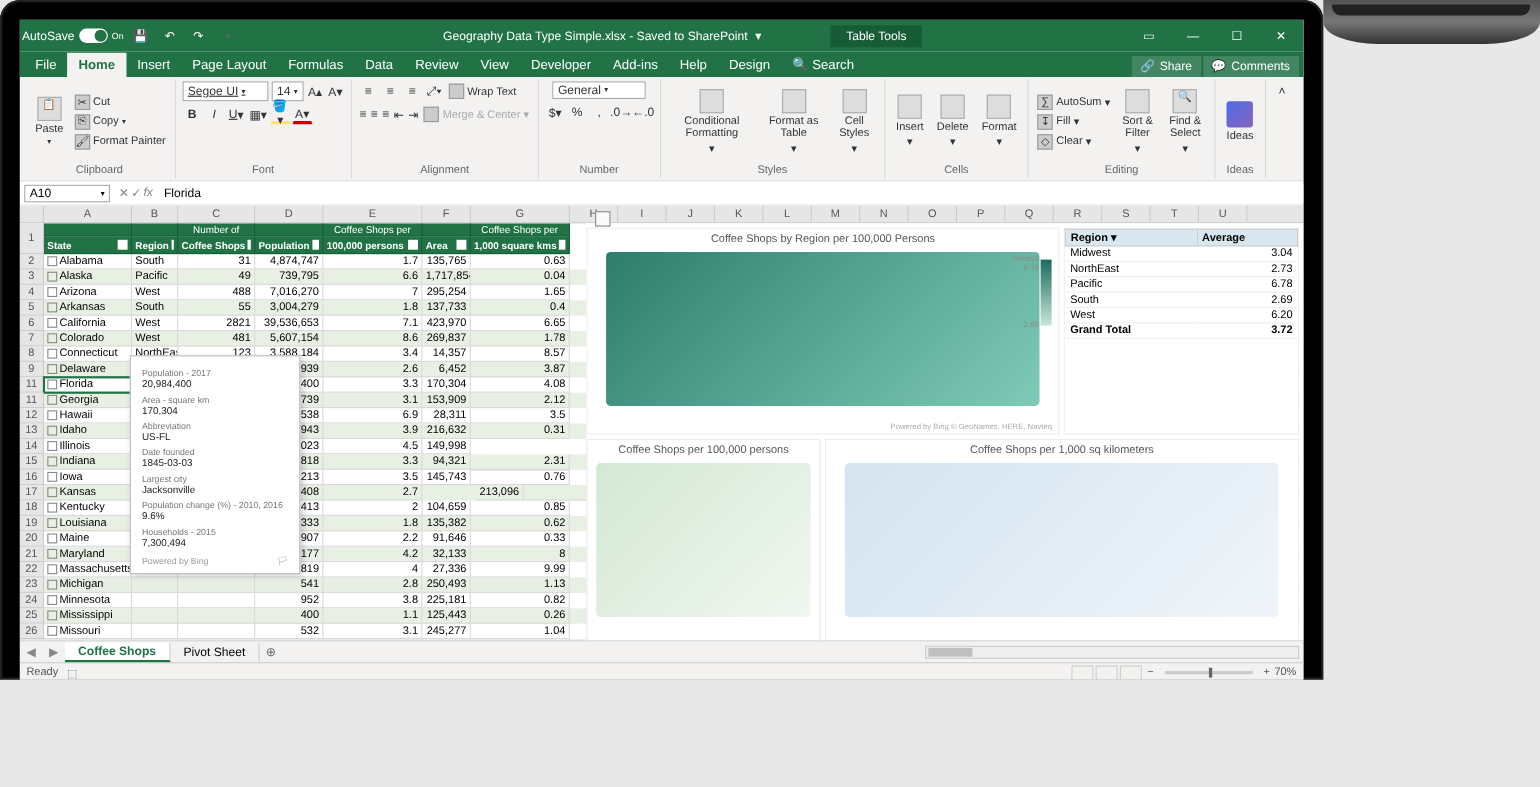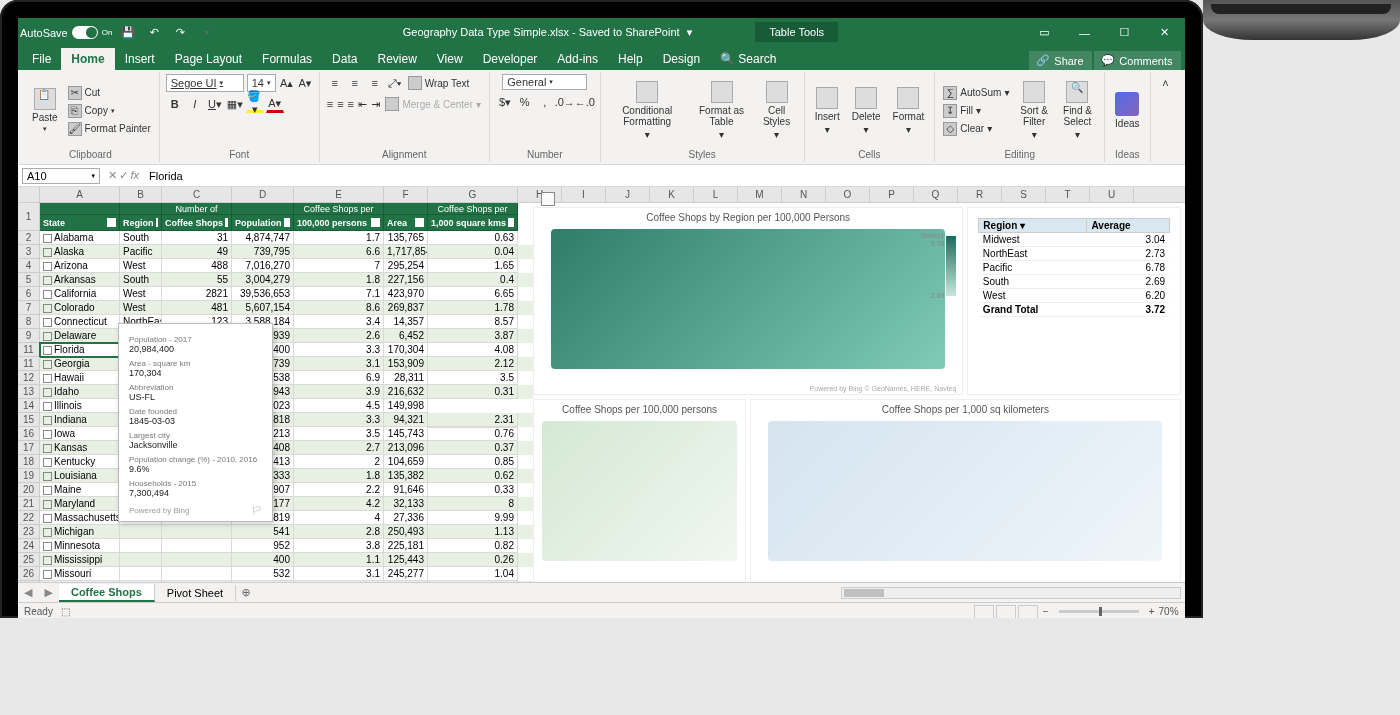--- a/index.html
+++ b/index.html
@@ -78,21 +78,21 @@
 
 
 .side-charts { position:absolute; left:515px; top:16px; right:0; bottom:0; display:grid; grid-template-columns: 1fr 1fr 1fr; grid-template-rows: 188px 188px; gap:4px; padding:4px 4px 4px 0; background:#fff; }
 .panel { border:1px solid #eee; font-size:10px; position:relative; }
 .panel-title{text-align:center;font-size:10px;color:#555;padding:4px;font-weight:400;}
 .map-ph { width:92%; height:75%; margin:2px auto; background:linear-gradient(135deg,#c8e6d9 0%, #e8f4ee 100%); border-radius:4px; position:relative; }
 .map-ph.green{background:linear-gradient(135deg,#d4e8d4,#f0f7f0);}
 .map-ph.blue{background:linear-gradient(135deg,#d4e4f0,#eff5fa);}
 .map-ph.teal{background:linear-gradient(135deg,#2e7d6b,#7fcbb8);}
 .map-note{position:absolute;bottom:2px;right:6px;font-size:7px;color:#aaa;}
-.pivot { padding:10px; }
+.pivot { padding:0; }
 .pivot table{width:100%;border-collapse:collapse;font-size:10px;}
 .pivot th{background:#d9e8f0;text-align:left;padding:1px 4px;border:1px solid #ccc;font-weight:600;}
 .pivot td{padding:1px 4px;border-bottom:1px solid #eee;}
 .pivot td.r{text-align:right;}
 .pivot tr.total td{font-weight:700;border-top:1px solid #999;}
 
 
 .sheet-tabs { height:20px; background:#f3f2f1; border-top:1px solid #ccc; display:flex; align-items:center; font-size:11px; }
 .sheet-tabs .nav{padding:0 6px;color:#888;cursor:pointer;}
 .sheet-tab { padding:2px 12px; border-right:1px solid #ccc; cursor:pointer; }
@@ -416,21 +416,21 @@
               <div class="cell r" style="width: 44px;">295,254</div>
               <div class="cell r" style="width: 90px;">1.65</div>
             </div>
             <div class="data-row even">
               <div class="row-header">5</div>
               <div class="cell" style="width: 80px;"><span class="geo-ico"></span>Arkansas</div>
               <div class="cell" style="width: 42px;">South</div>
               <div class="cell r" style="width: 70px;">55</div>
               <div class="cell r" style="width: 62px;">3,004,279</div>
               <div class="cell r" style="width: 90px;">1.8</div>
-              <div class="cell r" style="width: 44px;">227,156</div>
+              <div class="cell r" style="width: 44px;">137,733</div>
               <div class="cell r" style="width: 90px;">0.4</div>
             </div>
             <div class="data-row ">
               <div class="row-header">6</div>
               <div class="cell" style="width: 80px;"><span class="geo-ico"></span>California</div>
               <div class="cell" style="width: 42px;">West</div>
               <div class="cell r" style="width: 70px;">2821</div>
               <div class="cell r" style="width: 62px;">39,536,653</div>
               <div class="cell r" style="width: 90px;">7.1</div>
               <div class="cell r" style="width: 44px;">423,970</div>
@@ -536,21 +536,21 @@
               <div class="cell r" style="width: 44px;">145,743</div>
               <div class="cell r" style="width: 90px;">0.76</div>
             </div>
             <div class="data-row even">
               <div class="row-header">17</div>
               <div class="cell" style="width: 80px;"><span class="geo-ico"></span>Kansas</div>
               <div class="cell" style="width: 42px;"></div>
               <div class="cell r" style="width: 70px;"></div>
               <div class="cell r" style="width: 62px;">408</div>
               <div class="cell r" style="width: 90px;">2.7</div>
-              <div class="cell r" style="width: 44px;">213,096</div>
+              <div class="cell r" style="width: 44px; margin-left: 48px;">213,096</div>
               <div class="cell r" style="width: 90px;">0.37</div>
             </div>
             <div class="data-row ">
               <div class="row-header">18</div>
               <div class="cell" style="width: 80px;"><span class="geo-ico"></span>Kentucky</div>
               <div class="cell" style="width: 42px;"></div>
               <div class="cell r" style="width: 70px;"></div>
               <div class="cell r" style="width: 62px;">413</div>
               <div class="cell r" style="width: 90px;">2</div>
               <div class="cell r" style="width: 44px;">104,659</div>

